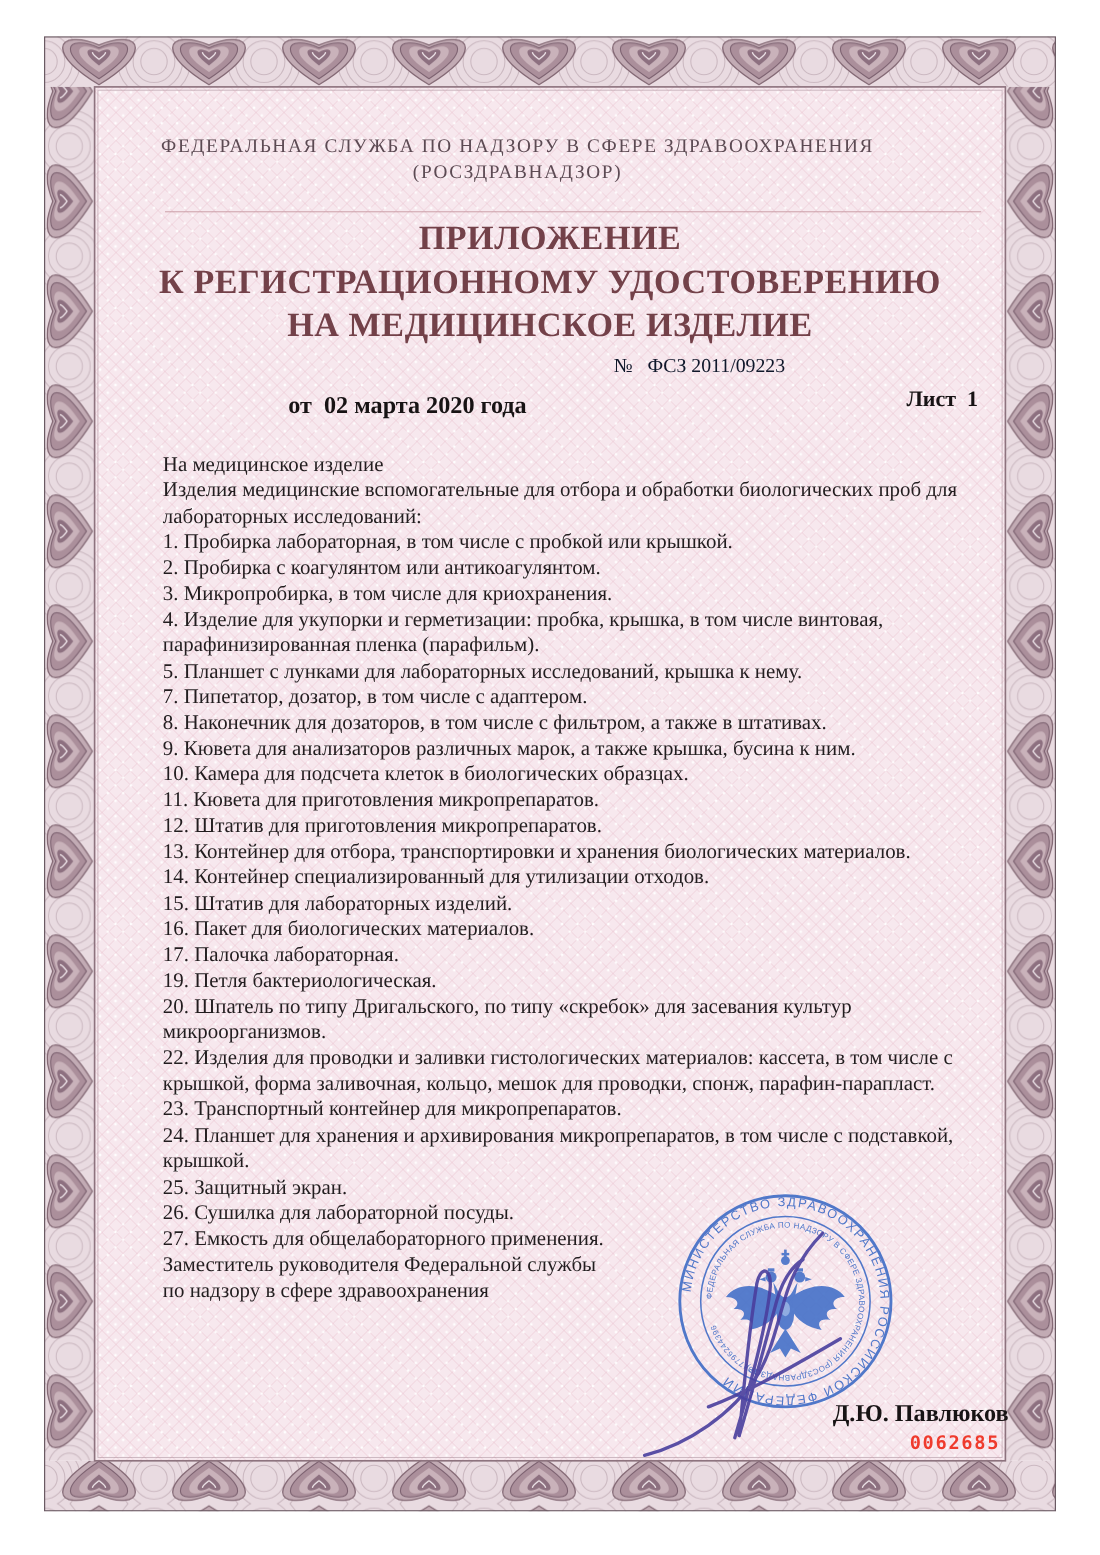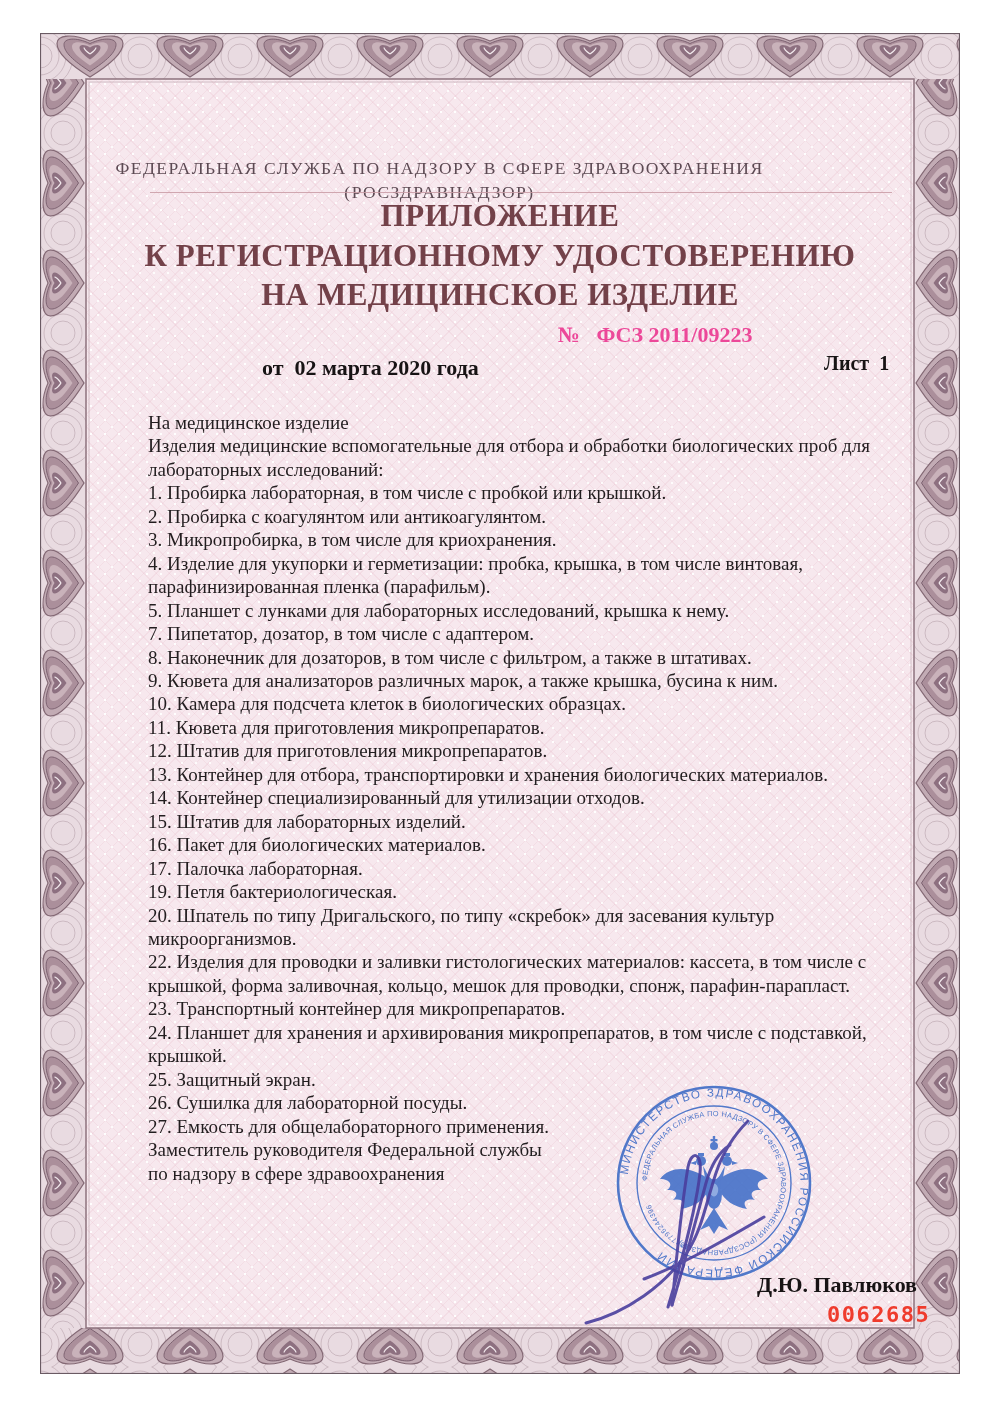--- a/index.html
+++ b/index.html
@@ -19,41 +19,41 @@
     background-size:14px 14px,14px 14px,auto,auto;
     background-position:0 0,7px 7px,0 0,0 0;
     z-index:0;
   }
   .frame-svg{position:absolute;left:40px;top:33px;z-index:1;pointer-events:none;}
   .layer-text{position:absolute;inset:0;z-index:3;}
   .stamp-svg{position:absolute;left:613px;top:1082px;z-index:2;opacity:.9;}
   .sig-svg{position:absolute;left:556px;top:1055px;z-index:4;}
 
   .agency{
-    position:absolute;left:70px;top:120px;width:739px;text-align:center;
-    color:#5c4a53;font-size:17.5px;line-height:24px;letter-spacing:1.5px;margin-top:36px;
+    position:absolute;left:101px;top:120px;width:739px;text-align:center;
+    color:#5c4a53;font-size:17.5px;line-height:24px;letter-spacing:1.5px;
   }
   .separator{position:absolute;left:150px;top:192px;width:742px;height:1px;background:#c99ba4;opacity:.85;}
   .main-title{
     position:absolute;left:85px;top:196px;width:830px;text-align:center;
     color:#734149;font-weight:bold;font-size:31px;line-height:39.5px;letter-spacing:.5px;
   }
   .date-line{position:absolute;left:262px;top:312px;font-weight:bold;font-size:22px;color:#171314;white-space:pre;margin-top:43px;}
-  .number-line{position:absolute;left:558px;top:322px;font-weight:bold;font-size:22px;color:#ec4899;white-space:pre;}
+  .number-line{position:absolute;left:558px;top:322px;font-weight:normal;font-size:18px;color:#0f172a;white-space:pre;}
   .sheet-label{position:absolute;left:824px;top:352px;font-weight:bold;font-size:20px;color:#171314;white-space:pre;}
   .body-block{
     position:absolute;left:148px;top:411px;width:766px;
     font-size:19px;line-height:23.45px;color:#221d1f;
   }
   .body-line{min-height:23.45px;}
   .bold{font-weight:normal;}
   .signer-name{position:absolute;left:757px;top:1272px;font-weight:bold;font-size:22px;color:#171314;}
   .serial-number{
     position:absolute;left:827px;top:1302px;
-    font-family:"DejaVu Sans Mono",monospace;font-weight:bold;font-size:22px;
+    font-family:"DejaVu Sans Mono",monospace;font-weight:bold;font-size:17px;
     letter-spacing:1.5px;color:#ef3b2d;
   }
 </style>
 </head>
 <body>
 
 <div class="page">
 
   <div class="content-field"></div>
 

